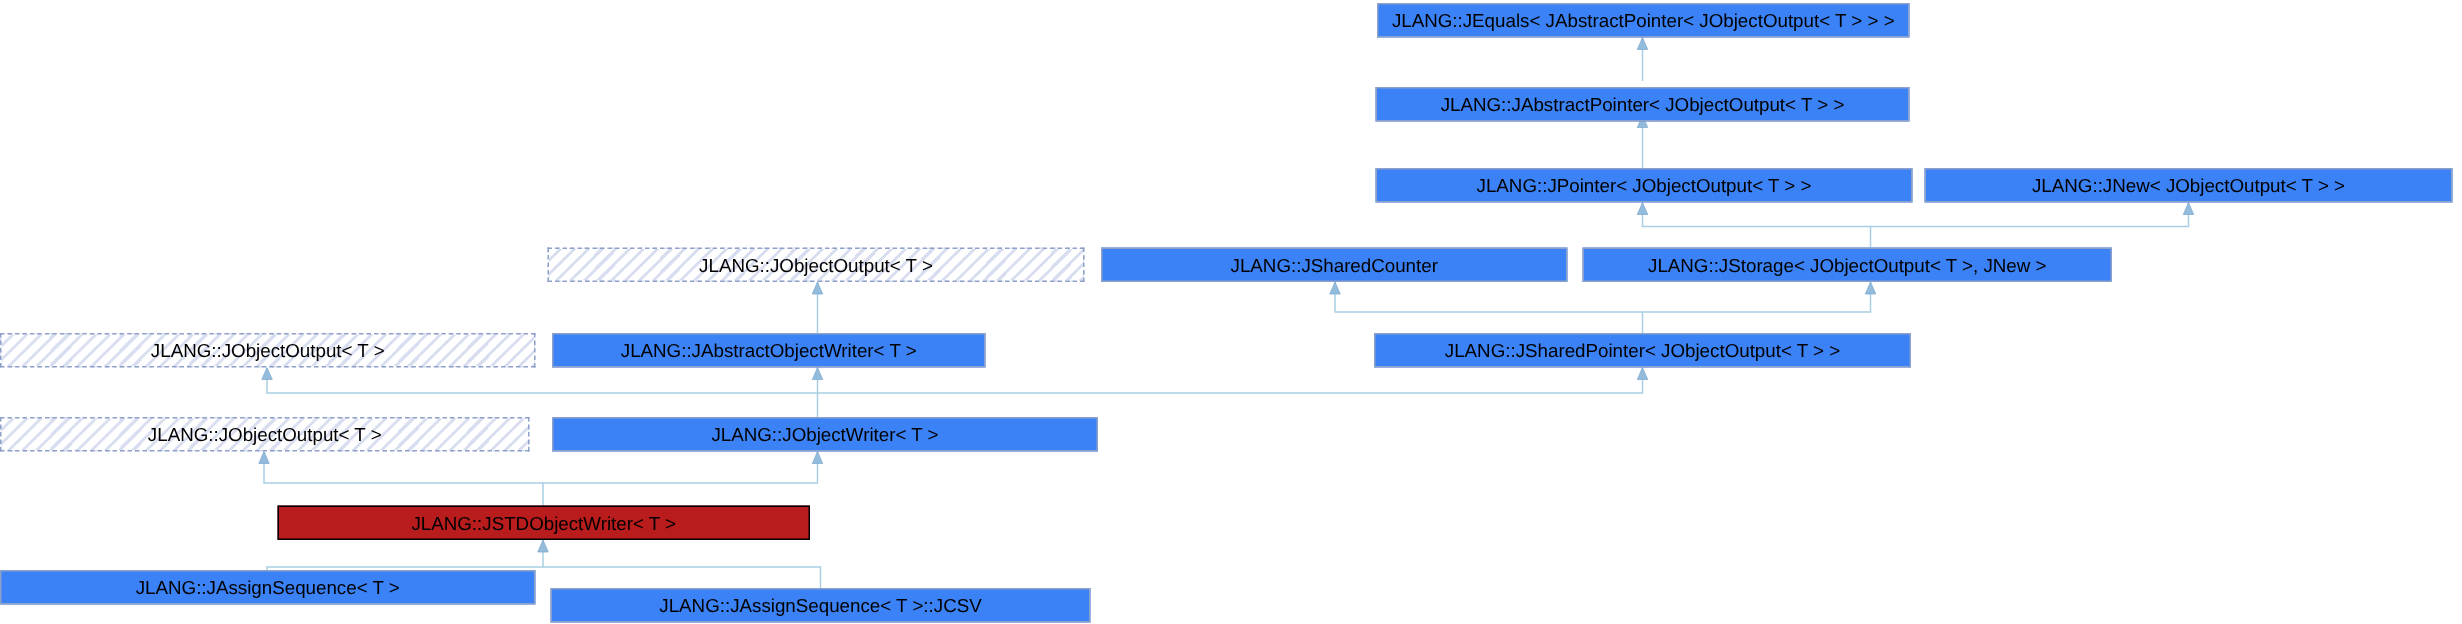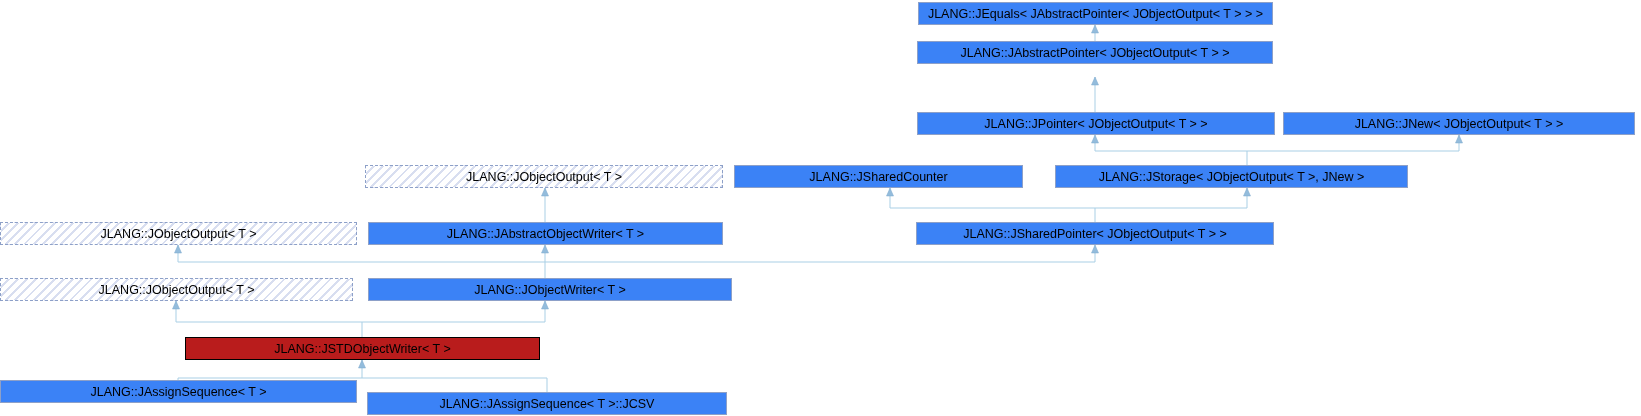--- a/index.html
+++ b/index.html
@@ -45,42 +45,42 @@
       <polyline points="362,322 545,322 545,301" fill="none" stroke="#a9cfe5" stroke-width="1"></polyline>
       <polygon points="545,301 541.5,309 548.5,309" fill="#93bcdc" stroke="#7fa8cc" stroke-width="0.5"></polygon>
       <polyline points="178,392 178,378 362,378 362,360" fill="none" stroke="#a9cfe5" stroke-width="1"></polyline>
       <polygon points="362,360 358.5,368 365.5,368" fill="#93bcdc" stroke="#7fa8cc" stroke-width="0.5"></polygon>
       <polyline points="547,392 547,378 362,378" fill="none" stroke="#a9cfe5" stroke-width="1"></polyline>
     </svg>
 
 <div class="node solid" title="JLANG::JEquals&lt; JAbstractPointer&lt; JObjectOutput&lt; T &gt; &gt; &gt;" style="left: 918px; top: 2px; width: 355px;">
       <span class="lbl">JLANG::JEquals&lt; JAbstractPointer&lt; JObjectOutput&lt; T &gt; &gt; &gt;</span>
     </div>
-    <div class="node solid" title="JLANG::JAbstractPointer&lt; JObjectOutput&lt; T &gt; &gt;" style="left: 917px; top: 41px; width: 356px; text-align: right;">
+    <div class="node solid" title="JLANG::JAbstractPointer&lt; JObjectOutput&lt; T &gt; &gt;" style="left: 917px; top: 58px; width: 356px; text-align: right;">
       <span class="lbl">JLANG::JAbstractPointer&lt; JObjectOutput&lt; T &gt; &gt;</span>
     </div>
     <div class="node solid" title="JLANG::JPointer&lt; JObjectOutput&lt; T &gt; &gt;" style="left: 917px; top: 112px; width: 358px;">
       <span class="lbl">JLANG::JPointer&lt; JObjectOutput&lt; T &gt; &gt;</span>
     </div>
     <div class="node solid" title="JLANG::JNew&lt; JObjectOutput&lt; T &gt; &gt;" style="left: 1283px; top: 112px; width: 352px;">
       <span class="lbl">JLANG::JNew&lt; JObjectOutput&lt; T &gt; &gt;</span>
     </div>
     <div class="node dashed" title="JLANG::JObjectOutput&lt; T &gt;" style="left: 365px; top: 165px; width: 358px;">
       <span class="lbl">JLANG::JObjectOutput&lt; T &gt;</span>
     </div>
-    <div class="node solid" title="JLANG::JSharedCounter" style="left: 734px; top: 165px; width: 289px;">
+    <div class="node solid" title="JLANG::JSharedCounter" style="left: 734px; top: 165px; width: 311px;">
       <span class="lbl">JLANG::JSharedCounter</span>
     </div>
     <div class="node solid" title="JLANG::JStorage&lt; JObjectOutput&lt; T &gt;, JNew &gt;" style="left: 1055px; top: 165px; width: 353px;">
       <span class="lbl">JLANG::JStorage&lt; JObjectOutput&lt; T &gt;, JNew &gt;</span>
     </div>
     <div class="node dashed" title="JLANG::JObjectOutput&lt; T &gt;" style="left: 0px; top: 222px; width: 357px;">
       <span class="lbl">JLANG::JObjectOutput&lt; T &gt;</span>
     </div>
-    <div class="node solid" title="JLANG::JAbstractObjectWriter&lt; T &gt;" style="left: 368px; top: 222px; width: 355px;">
+    <div class="node solid" title="JLANG::JAbstractObjectWriter&lt; T &gt;" style="left: 368px; top: 222px; width: 289px;">
       <span class="lbl">JLANG::JAbstractObjectWriter&lt; T &gt;</span>
     </div>
     <div class="node solid" title="JLANG::JSharedPointer&lt; JObjectOutput&lt; T &gt; &gt;" style="left: 916px; top: 222px; width: 358px;">
       <span class="lbl">JLANG::JSharedPointer&lt; JObjectOutput&lt; T &gt; &gt;</span>
     </div>
     <div class="node dashed" title="JLANG::JObjectOutput&lt; T &gt;" style="left: 0px; top: 278px; width: 353px;">
       <span class="lbl">JLANG::JObjectOutput&lt; T &gt;</span>
     </div>
     <div class="node solid" title="JLANG::JObjectWriter&lt; T &gt;" style="left: 368px; top: 278px; width: 364px;">
       <span class="lbl">JLANG::JObjectWriter&lt; T &gt;</span>

